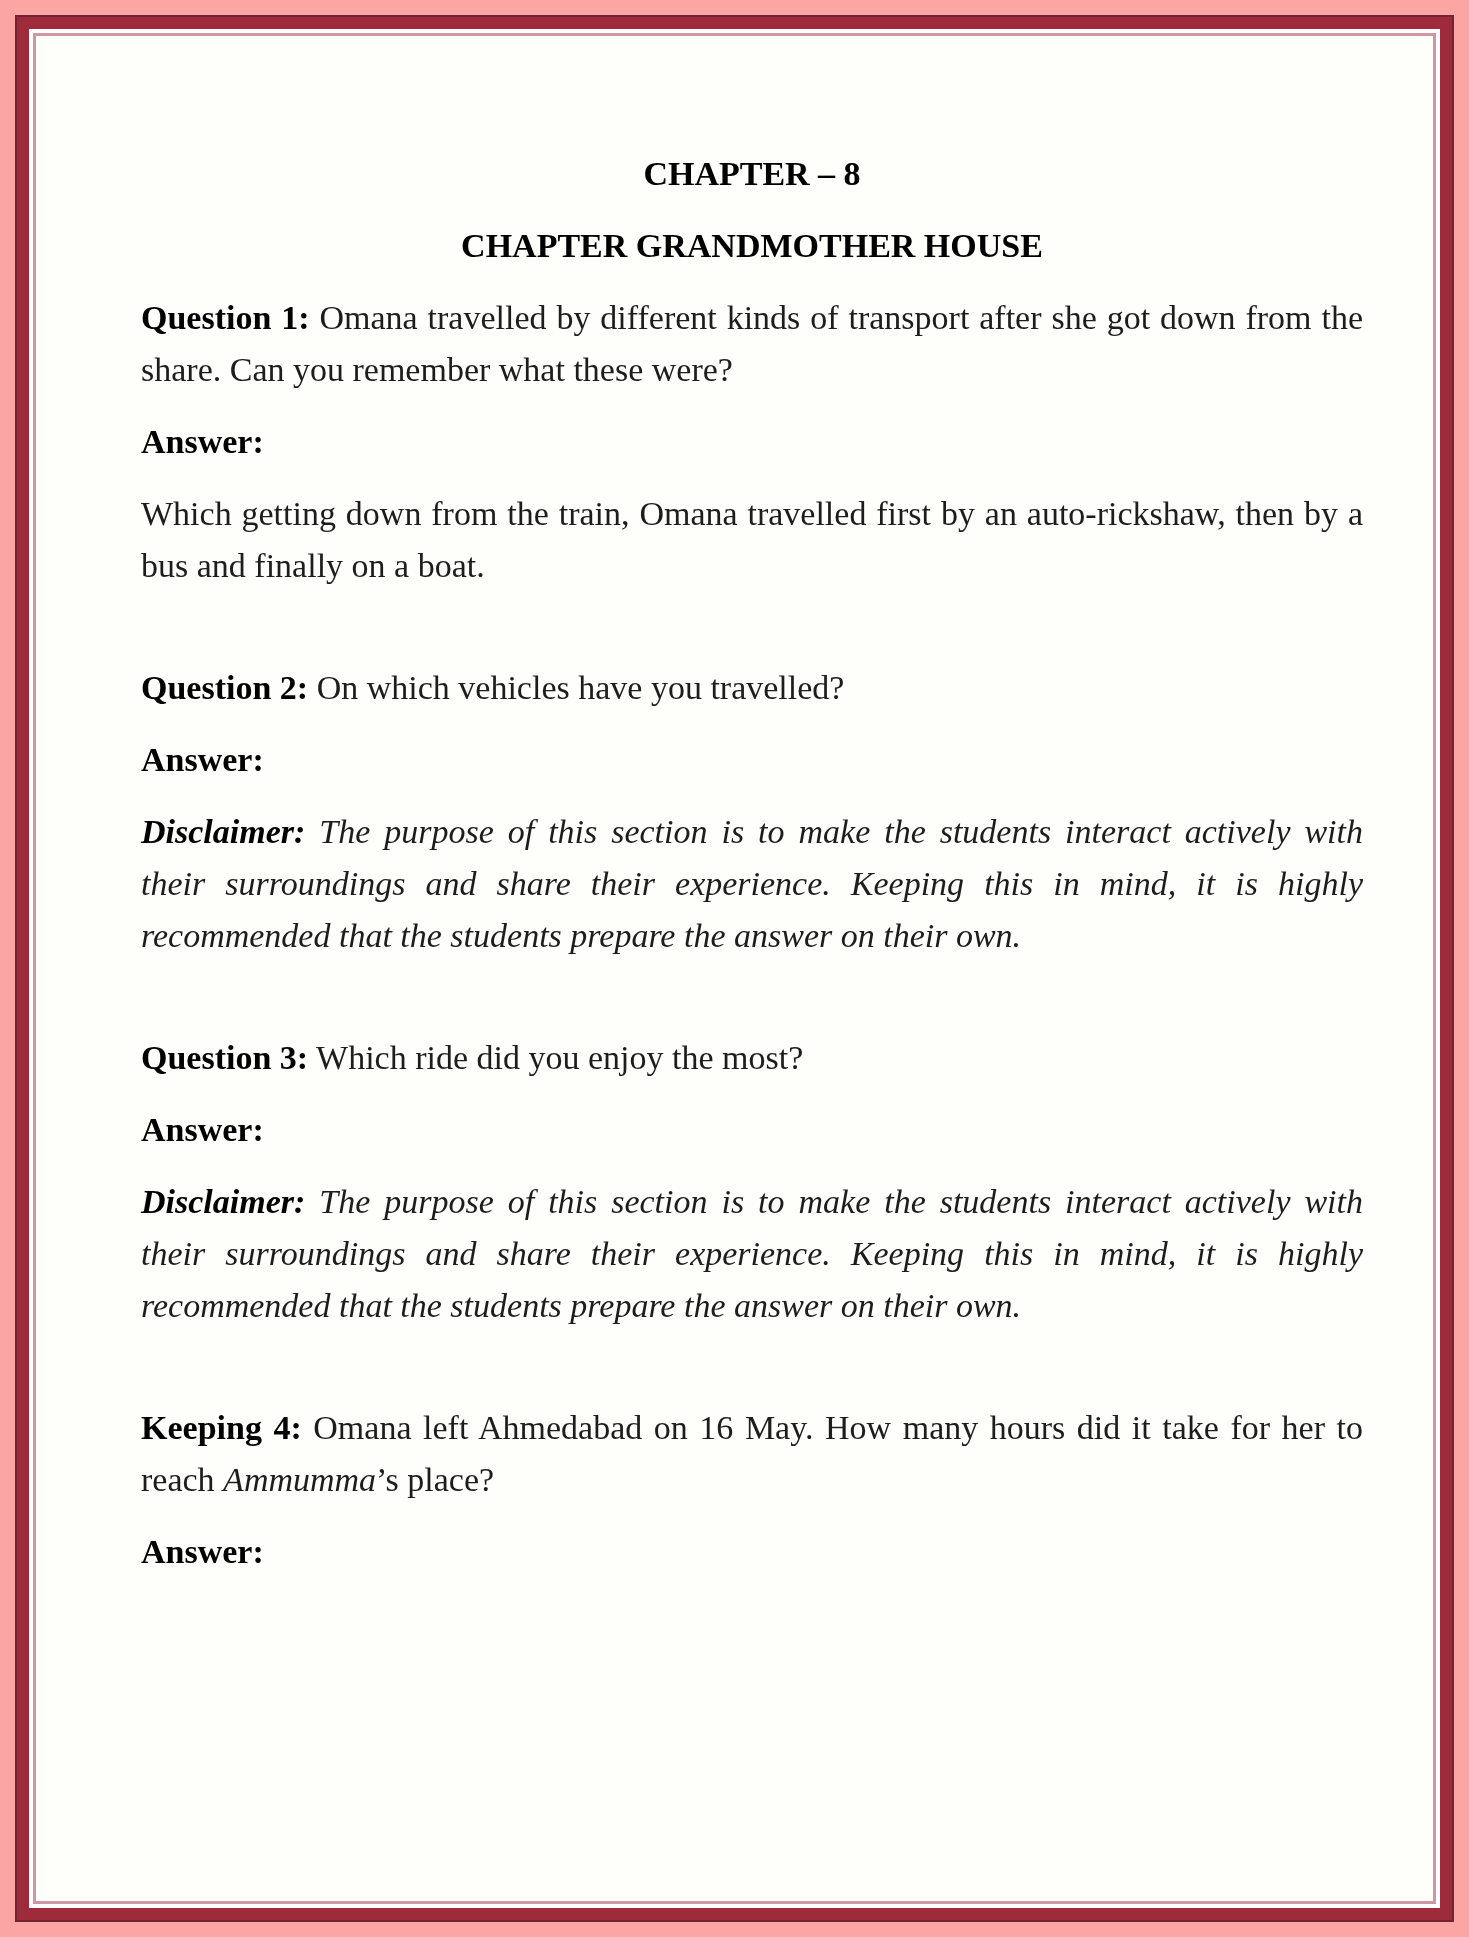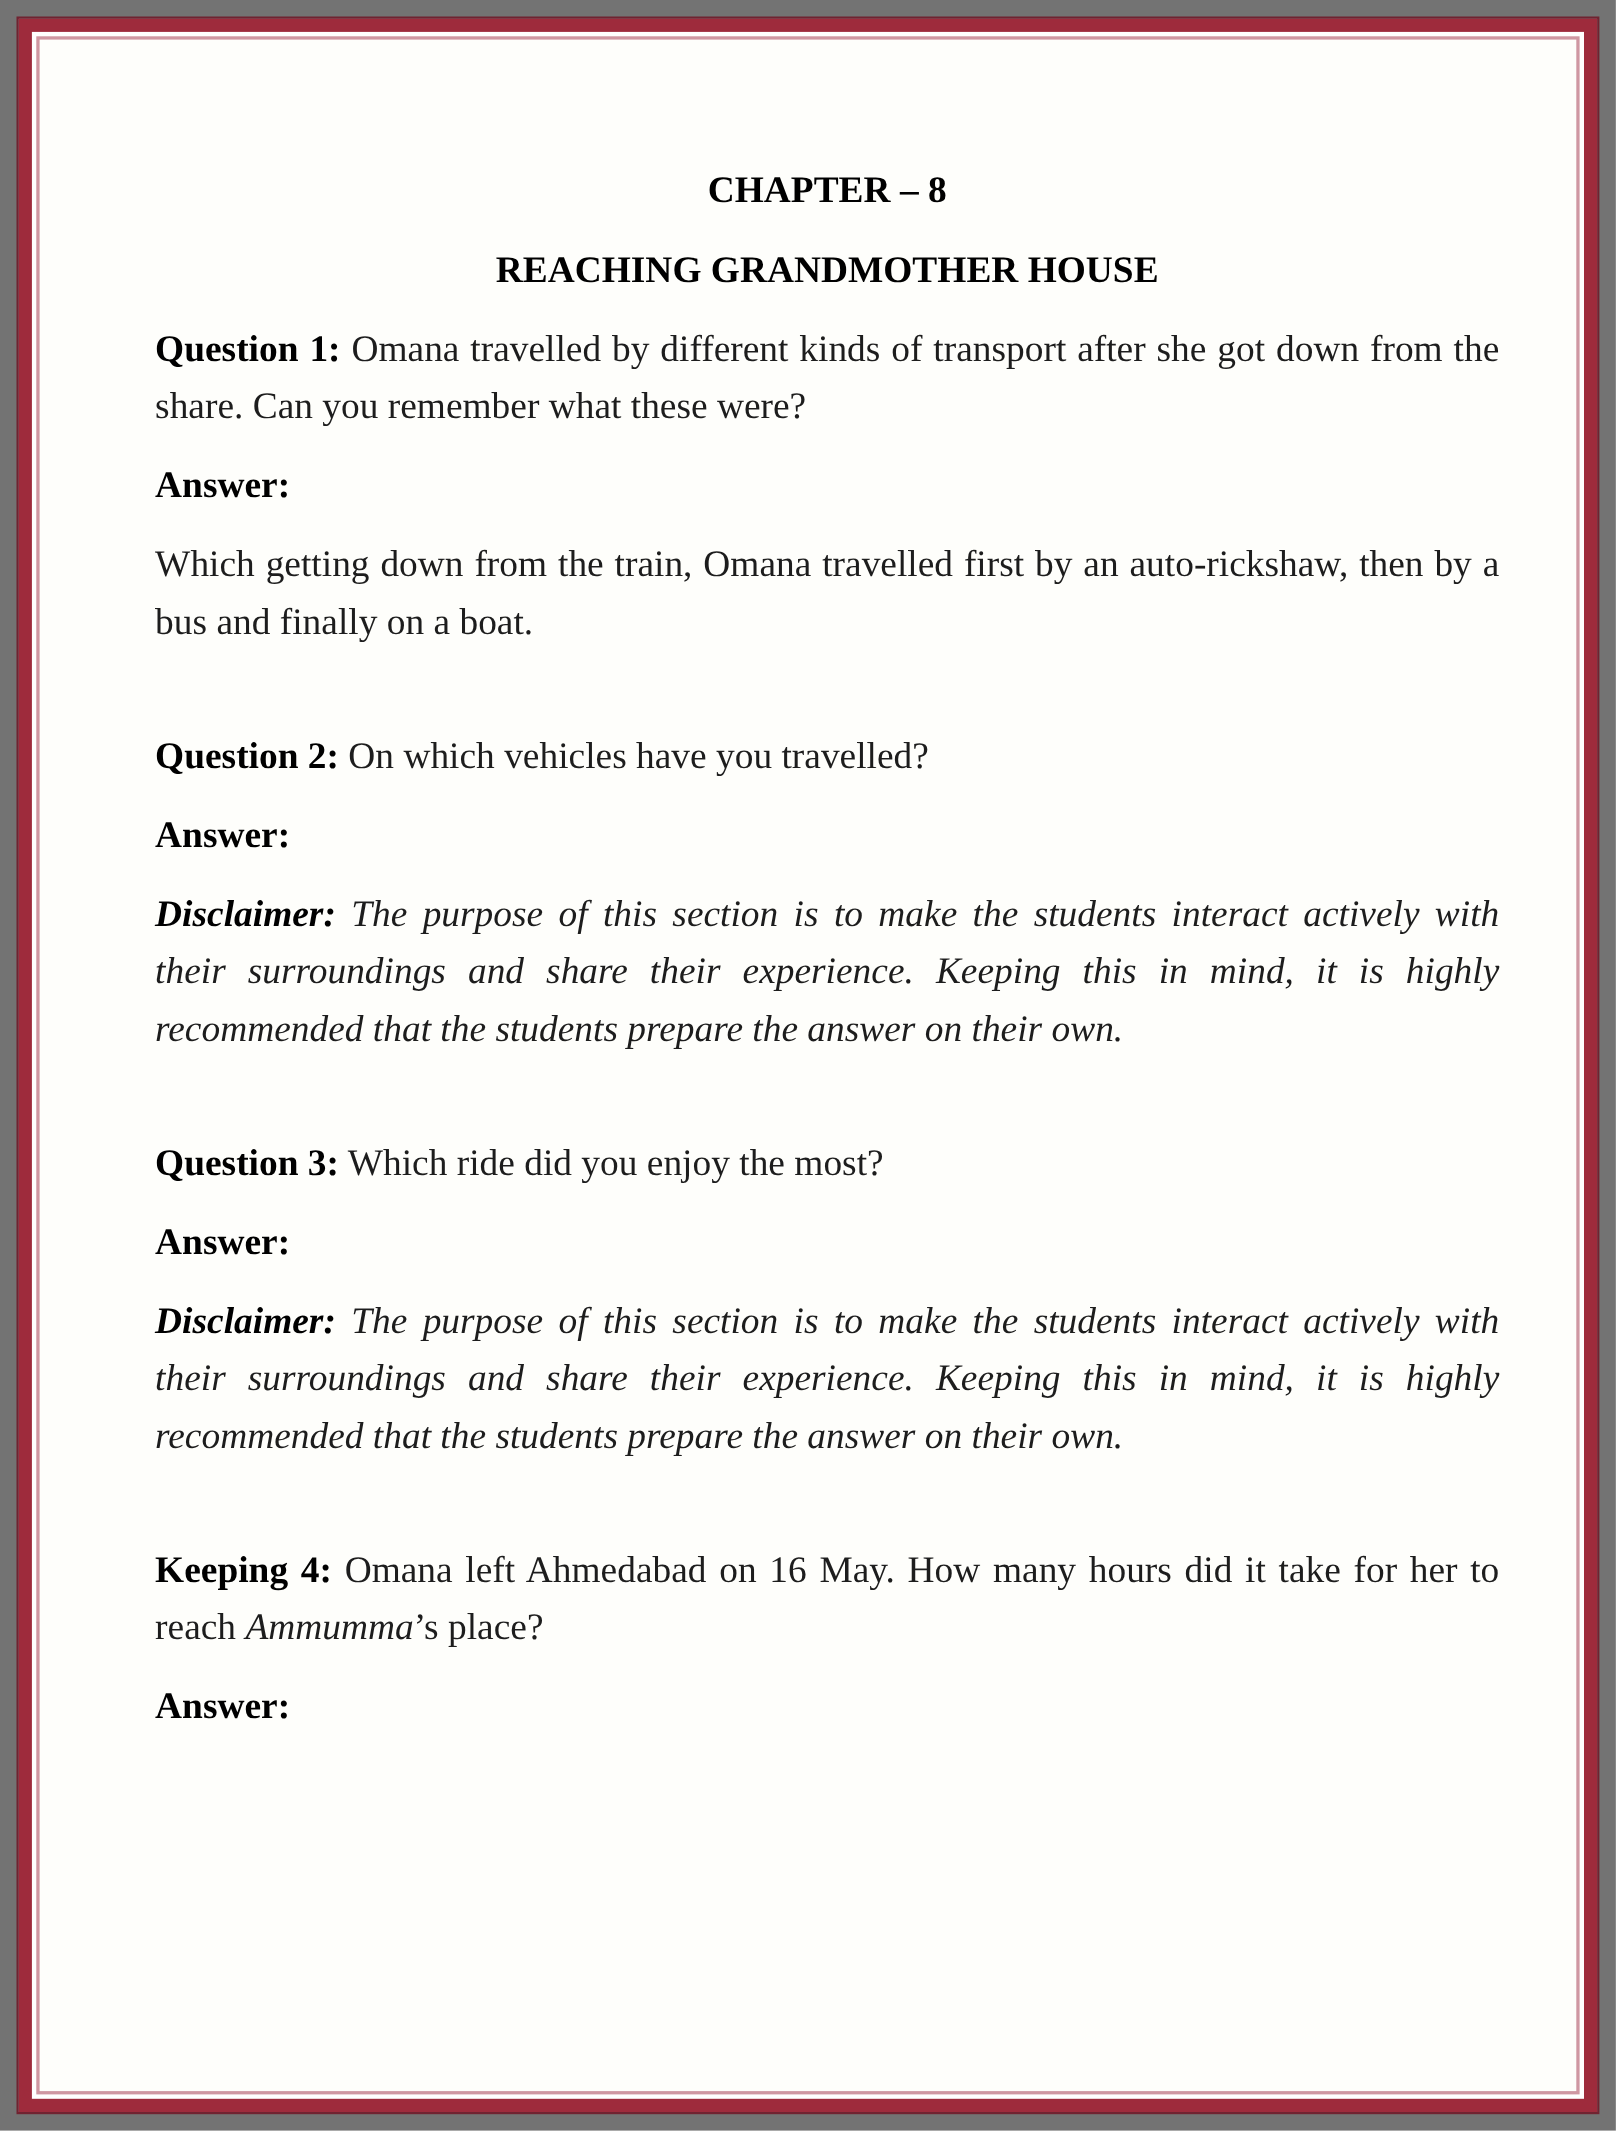--- a/index.html
+++ b/index.html
@@ -4,21 +4,21 @@
 <style>
   html, body {
     margin: 0;
     padding: 0;
     background: #e8e8e8;
   }
   .page {
     position: relative;
     width: 1469px;
     height: 1937px;
-    background: #737373;
+    background: #fca5a5;
     box-sizing: border-box;
     padding: 17px;
     font-family: "Liberation Serif", "DejaVu Serif", serif;
     color: #1d1d1d;
   }
   .frame-outer {
     width: 100%;
     height: 100%;
     box-sizing: border-box;
     border: 12px solid #9e2b3c;
@@ -68,21 +68,21 @@
 </style>
 </head>
 <body>
 
 <div class="page">
   <div class="frame-outer">
     <div class="frame-inner">
 
       <p class="centered">CHAPTER – 8</p>
 
-      <p class="centered">REACHING GRANDMOTHER HOUSE</p>
+      <p class="centered">CHAPTER GRANDMOTHER HOUSE</p>
 
 
       <p><span class="q-label">Question 1:</span> <span>Omana travelled by different kinds of transport after she got down from the share. Can you remember what these were?</span></p>
 
       <p><span class="ans-label">Answer:</span></p>
 
       <p>Which getting down from the train, Omana travelled first by an auto-rickshaw, then by a bus and finally on a boat.</p>
 
       <p class="gap-before"><span class="q-label">Question 2:</span> <span>On which vehicles have you travelled?</span></p>
 

